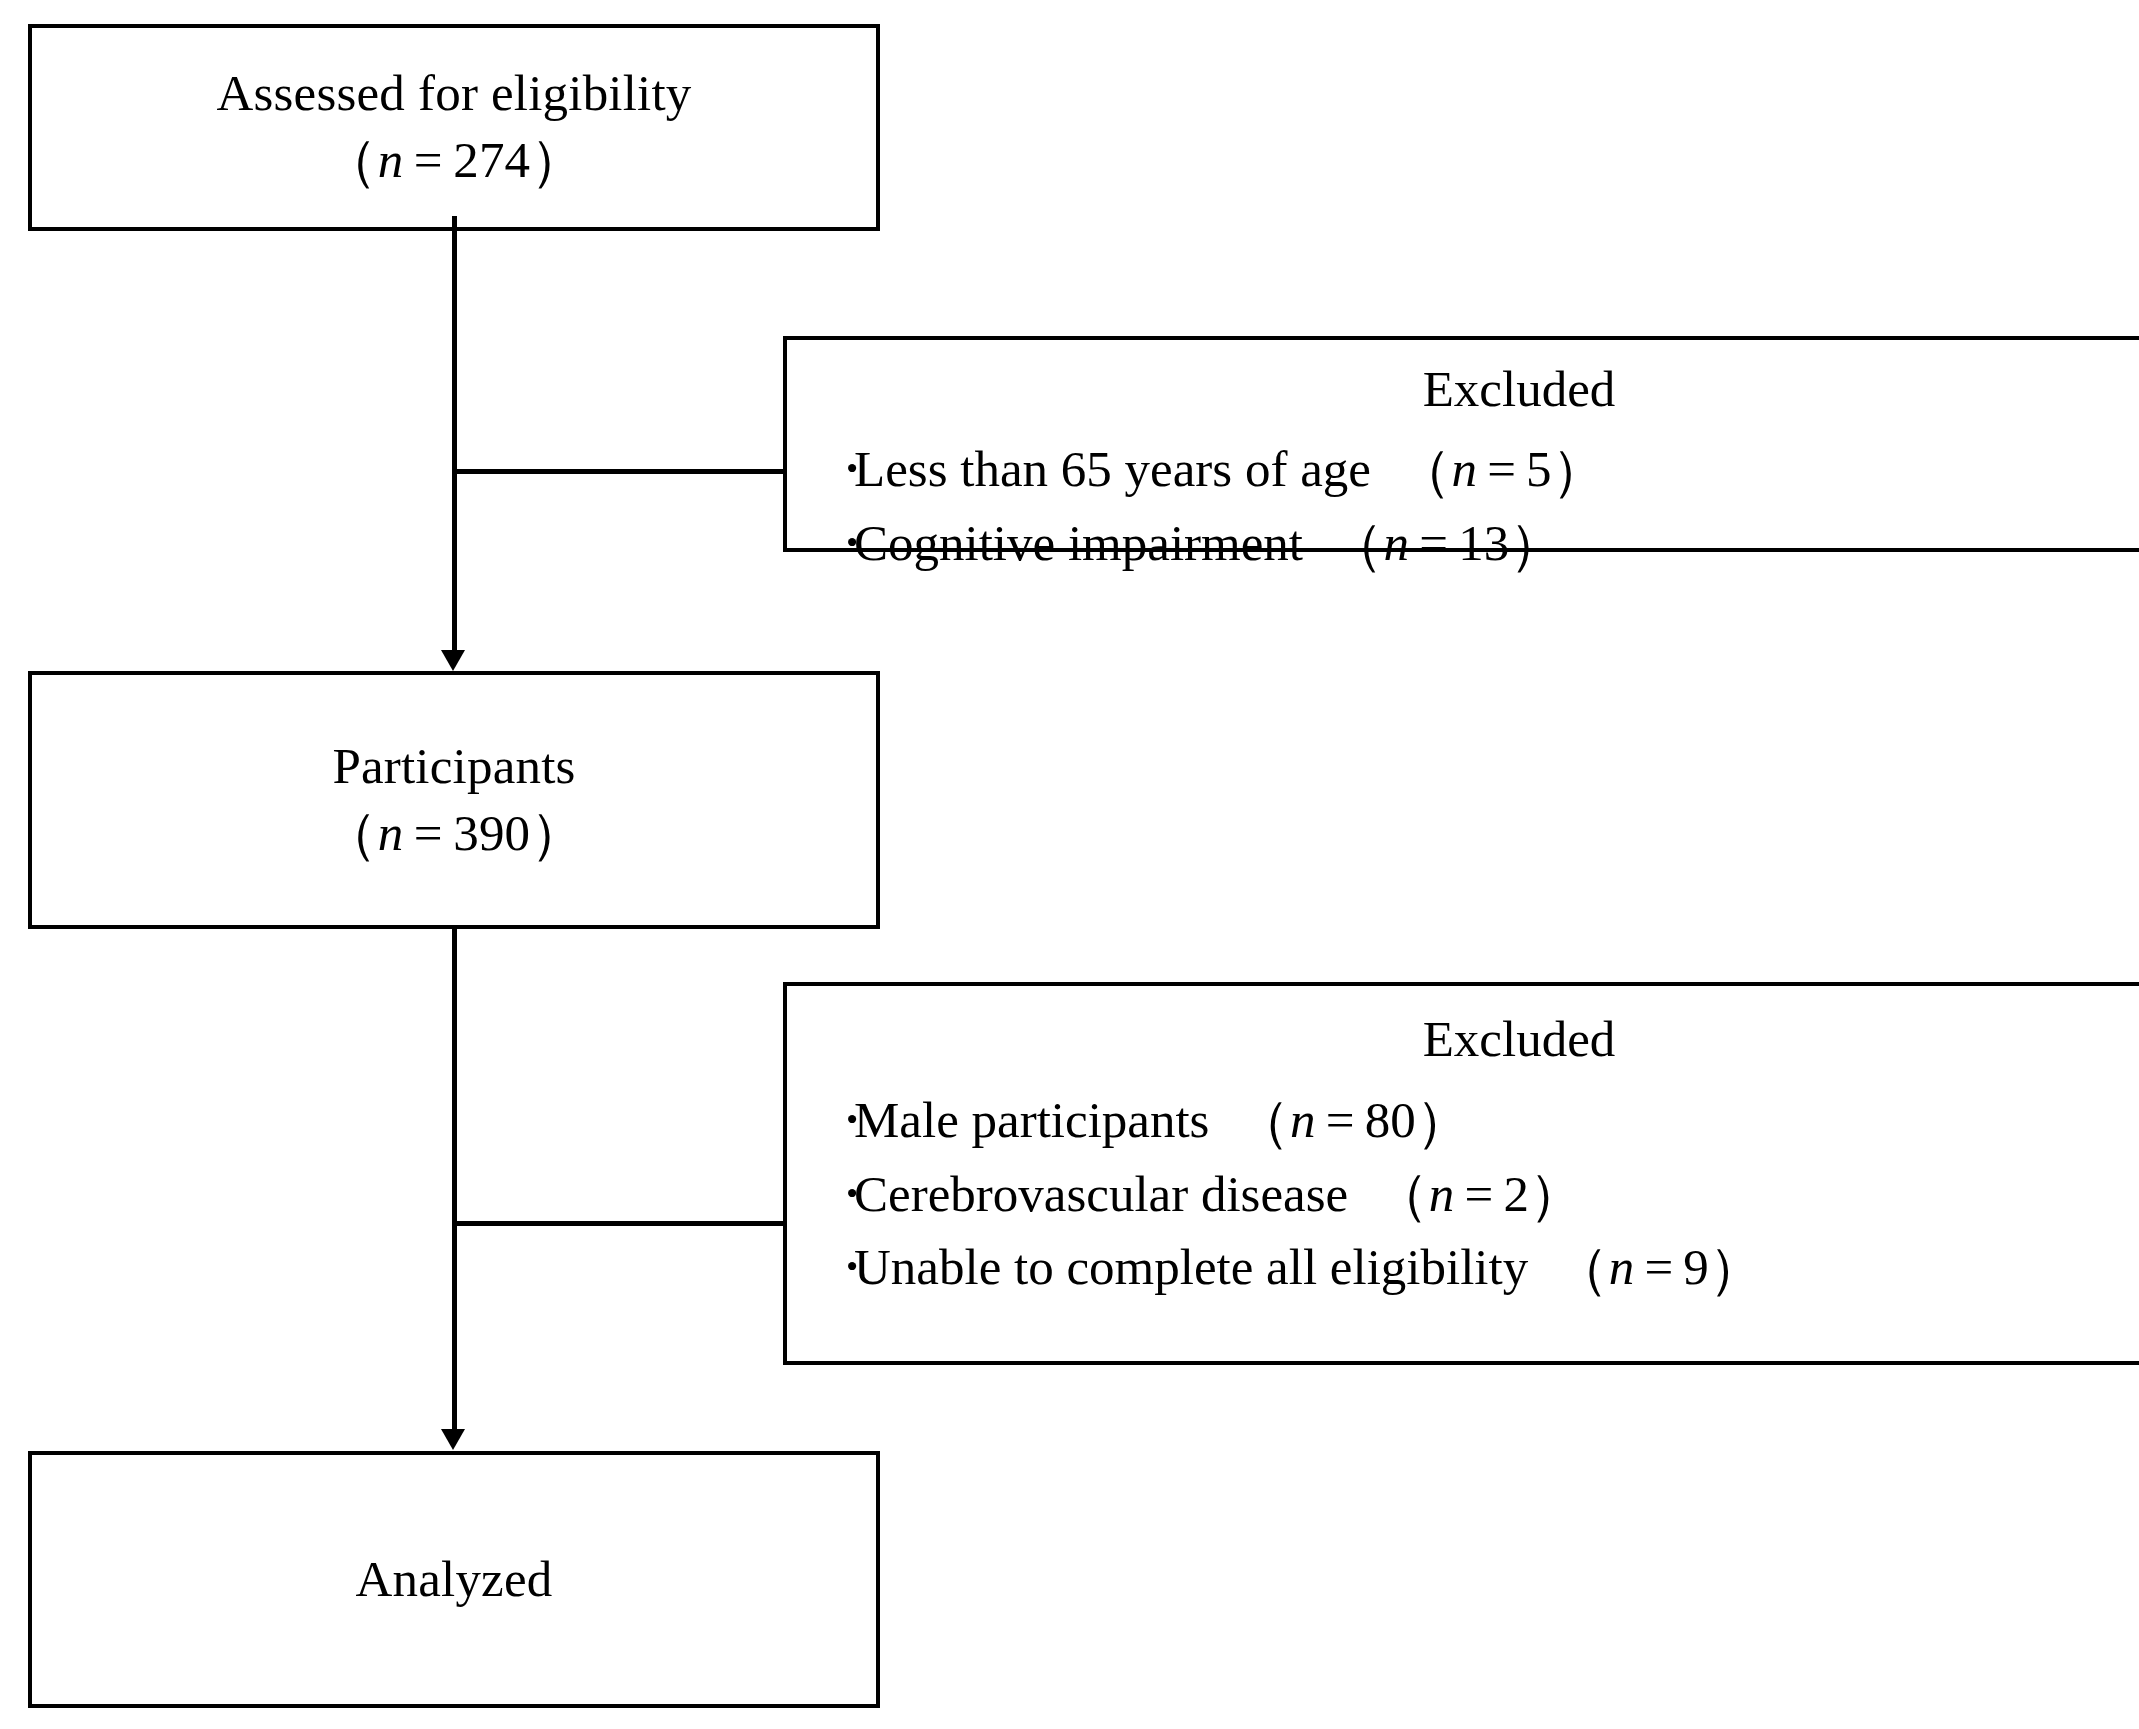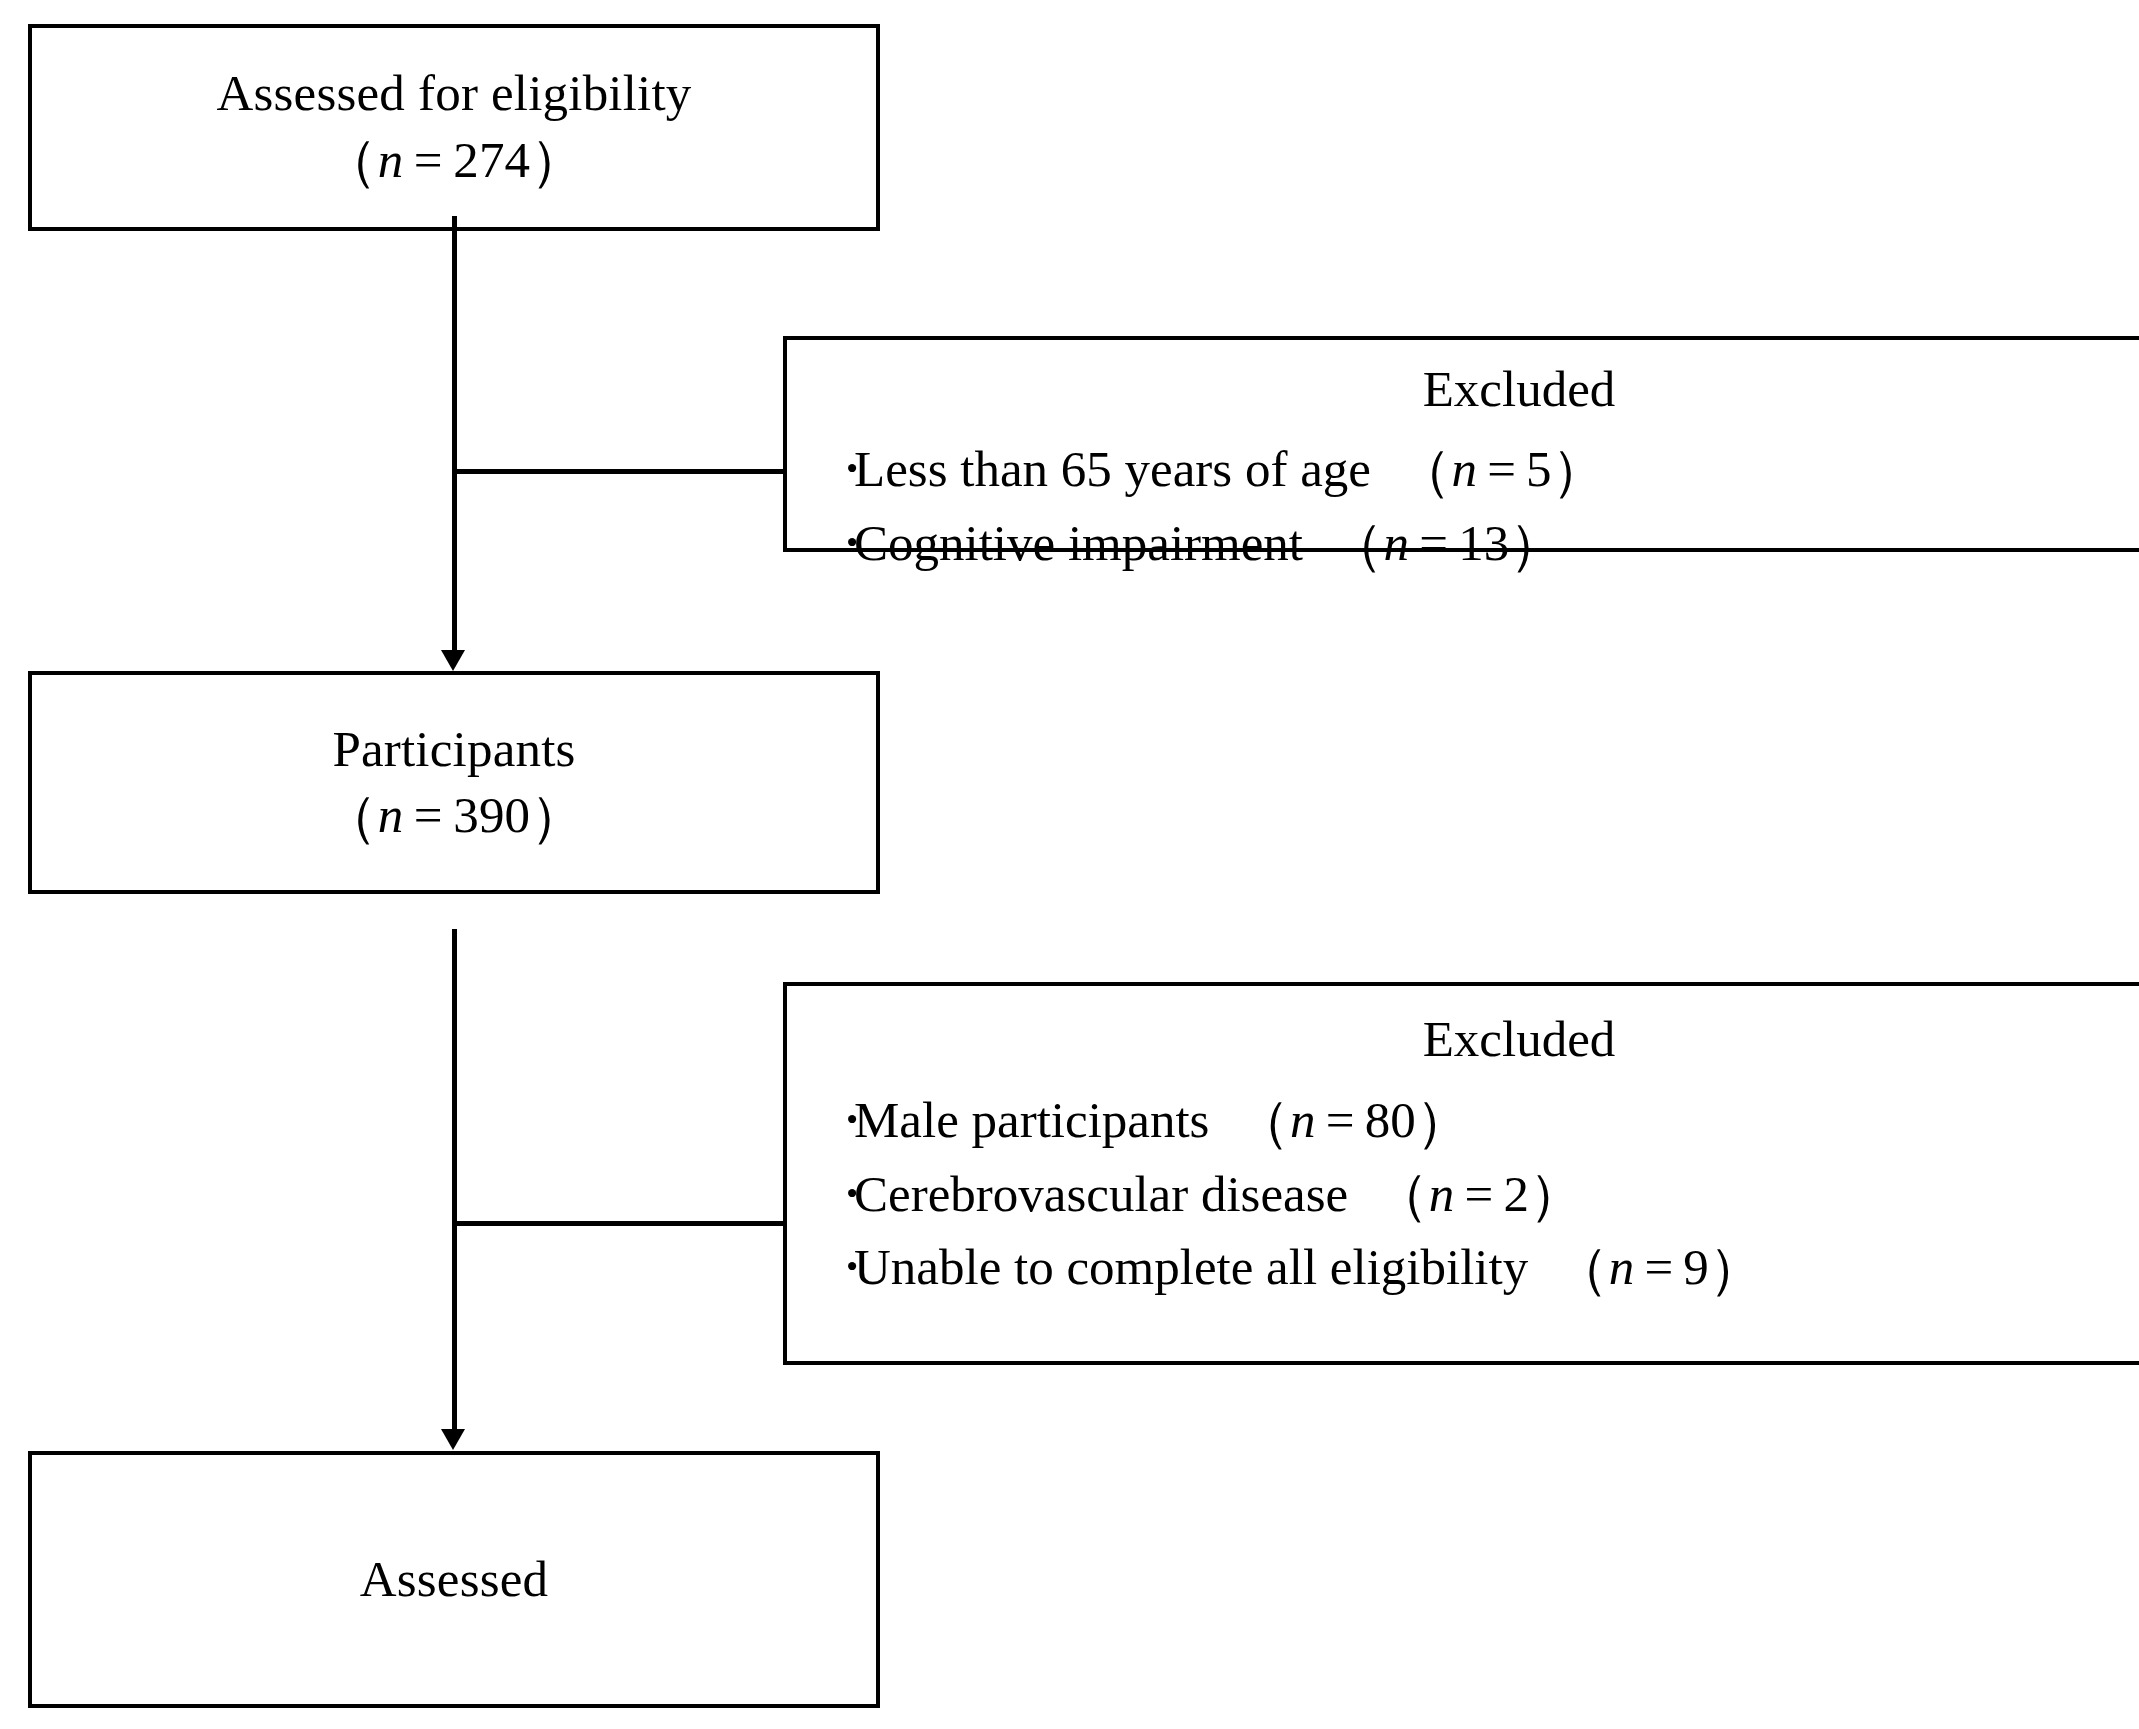--- a/index.html
+++ b/index.html
@@ -103,21 +103,21 @@
     <ul class="excl-list" style="margin-top:16.3px; margin-left:39px;">
       <li class="excl-item">
         <span class="excl-bullet">・</span><span>Less than 65 years of age</span> <span class="paren">（</span><span class="n-italic">n</span> <span>=</span> <span>5</span><span class="paren">）</span>
       </li>
       <li class="excl-item">
         <span class="excl-bullet">・</span><span>Cognitive impairment</span> <span class="paren">（</span><span class="n-italic">n</span> <span>=</span> <span>13</span><span class="paren">）</span>
       </li>
     </ul>
   </div>
 
-  <div class="node-box" style="left:28px; top:671px; width:852px; height:223px;">
+  <div class="node-box" style="left:28px; top:671px; width:852px; height:258px;">
     <div class="node-line">Participants</div>
     <div class="node-line">
       <span class="paren">（</span><span class="n-italic">n</span> <span>=</span> <span>390</span><span class="paren">）</span>
     </div>
   </div>
 
   <div class="excl-box" style="left:783px; top:982px; width:1498px; height:383px;">
     <div class="excl-title" style="margin-top:28px; margin-right:26px;">Excluded</div>
     <ul class="excl-list" style="margin-top:17px; margin-left:39px;">
       <li class="excl-item">
@@ -126,21 +126,21 @@
       <li class="excl-item">
         <span class="excl-bullet">・</span><span>Cerebrovascular disease</span> <span class="paren">（</span><span class="n-italic">n</span> <span>=</span> <span>2</span><span class="paren">）</span>
       </li>
       <li class="excl-item">
         <span class="excl-bullet">・</span><span>Unable to complete all eligibility</span> <span class="paren">（</span><span class="n-italic">n</span> <span>=</span> <span>9</span><span class="paren">）</span>
       </li>
     </ul>
   </div>
 
   <div class="node-box" style="left:28px; top:1451px; width:852px; height:257px;">
-    <div class="node-line">Assessed</div>
+    <div class="node-line">Analyzed</div>
   </div>
 
   <div class="connector v-line" style="left:452px; top:216px; height:437px;"></div>
   <div class="arrow-head" style="left:441px; top:650px;"></div>
 
   <div class="connector h-line" style="left:452px; top:469px; width:334px;"></div>
 
   <div class="connector v-line" style="left:452px; top:929px; height:503px;"></div>
   <div class="arrow-head" style="left:441px; top:1429px;"></div>
 

